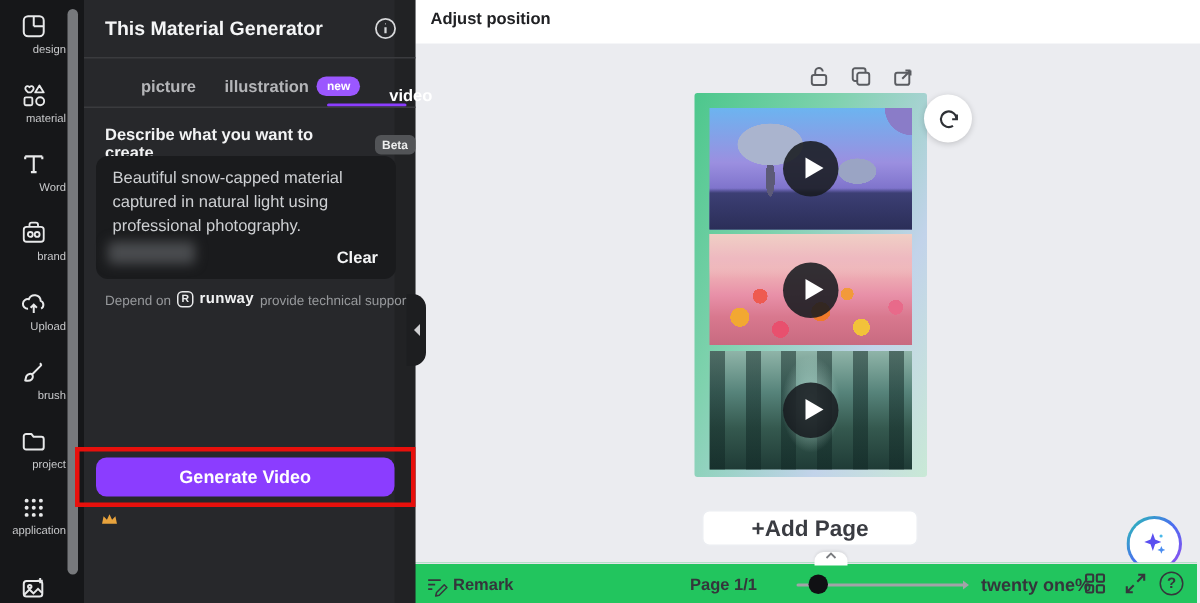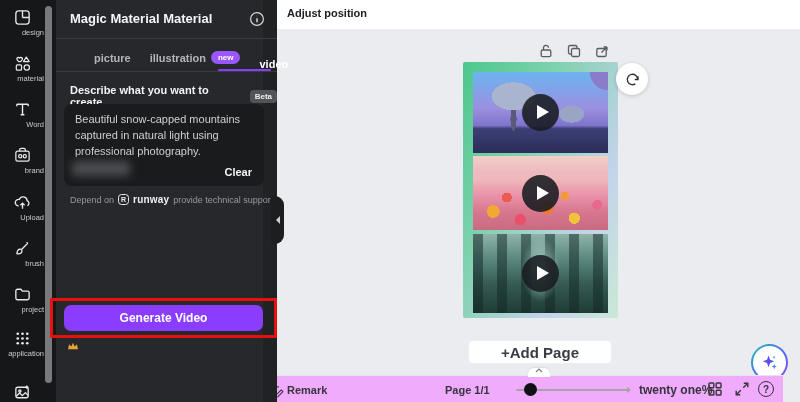--- a/index.html
+++ b/index.html
@@ -99,21 +99,21 @@
   .refresh-btn { position:absolute; left:339px; top:34px; width:32px; height:32px; background:#ffffff; border-radius:50%; box-shadow:0 1px 4px rgba(0,0,0,.18); cursor:pointer; display:flex; align-items:center; justify-content:center; }
 
   .addpage-btn { position:absolute; left:191px; top:311px; width:144px; height:24px; background:#ffffff; border:1px solid #eceef2; border-radius:5px; font-size:15px; font-weight:700; color:#3a3c42; font-family:"Liberation Sans",sans-serif; cursor:pointer; }
 
   .sparkle-btn { position:absolute; left:474px; top:315px; width:37px; height:37px; border-radius:50%; cursor:pointer;
     border:2px solid rgba(0,0,0,0);
     background:linear-gradient(#fff,#fff) padding-box, linear-gradient(135deg,#28c4b0,#4a6cf0,#9a4af0) border-box;
     display:flex; align-items:center; justify-content:center; }
 
   
-  .footer { left:260px; top:375px; width:523px; height:27px; background:#f0abfc; border-top:1px solid #e4e5e9; z-index:3; }
+  .footer { left:275px; top:375px; width:523px; height:27px; background:#22c55e; border-top:1px solid #e4e5e9; z-index:3; }
   .footer-item { position:absolute; font-size:11px; font-weight:700; color:#34363b; }
   .remark { left:27px; top:8px; cursor:pointer; }
   .remark-icon { position:absolute; left:9px; top:8px; cursor:pointer; }
   .page-indicator { left:185px; top:8px; }
   .zoom-label { left:379px; top:7px; font-size:12px; }
   .slider { position:absolute; left:256px; top:0; width:113px; height:27px; cursor:pointer; }
   .slider-track { position:absolute; left:0; top:13px; width:113px; height:1.5px; background:#a2a4a8; border-radius:1px; }
   .slider-endcap { position:absolute; right:-2px; top:10.5px; width:0; height:0; border-left:4px solid #a2a4a8; border-top:3px solid rgba(0,0,0,0); border-bottom:3px solid rgba(0,0,0,0); }
   .slider-thumb { position:absolute; left:8px; top:7px; width:13px; height:13px; background:#101114; border-radius:50%; cursor:grab; }
   .notch { position:absolute; left:268px; top:-8px; width:22px; height:9px; background:#ffffff; border-radius:6px 6px 0 0; box-shadow:0 -1px 2px rgba(0,0,0,.08); cursor:pointer; display:flex; justify-content:center; }
@@ -208,21 +208,21 @@
             <path d="M3.5 14l3.5-3.5 2.8 2.8 3.2-3.2 2.8 2.8M14.5 2.5v3.6M12.7 4.3h3.6"></path>
           </svg></span>
     </div>
 
     <div class="rail-scrollbar"></div>
   </div>
 
   <div class="panel abs">
     <div class="panel-edge"></div>
 
-    <div class="panel-title">Magic Material Material</div>
+    <div class="panel-title">This Material Generator</div>
     <div class="info-btn">
       <svg width="16" height="16" viewBox="0 0 16 16" fill="none" stroke="#d6d7d9" stroke-width="1.2">
           <circle cx="8" cy="8" r="6.4"></circle>
           <path d="M8 7.2v4" stroke-width="1.5"></path>
           <circle cx="8" cy="4.9" r="0.4" fill="#d6d7d9" stroke="none"></circle>
         </svg>
     </div>
 
     <div class="hdiv" style="top:38px;"></div>
 
@@ -240,21 +240,21 @@
     </div>
     <div class="tab-underline"></div>
     <div class="hdiv" style="top:71px;"></div>
 
     <div class="describe">
       <span>Describe what you want to create</span>
       <span class="badge-beta">Beta</span>
     </div>
 
     <div class="prompt-box">
-      <div class="prompt-text">Beautiful snow-capped mountains captured in natural light using professional photography.</div>
+      <div class="prompt-text">Beautiful snow-capped material captured in natural light using professional photography.</div>
       <div class="blur-pill"></div>
       <div class="clear-btn">Clear</div>
     </div>
 
     <div class="provider">
       <span class="muted">Depend on</span>
       <span class="rw-mark">R</span>
       <span class="rw-name">runway</span>
       <span class="muted">provide technical support</span>
     </div>

